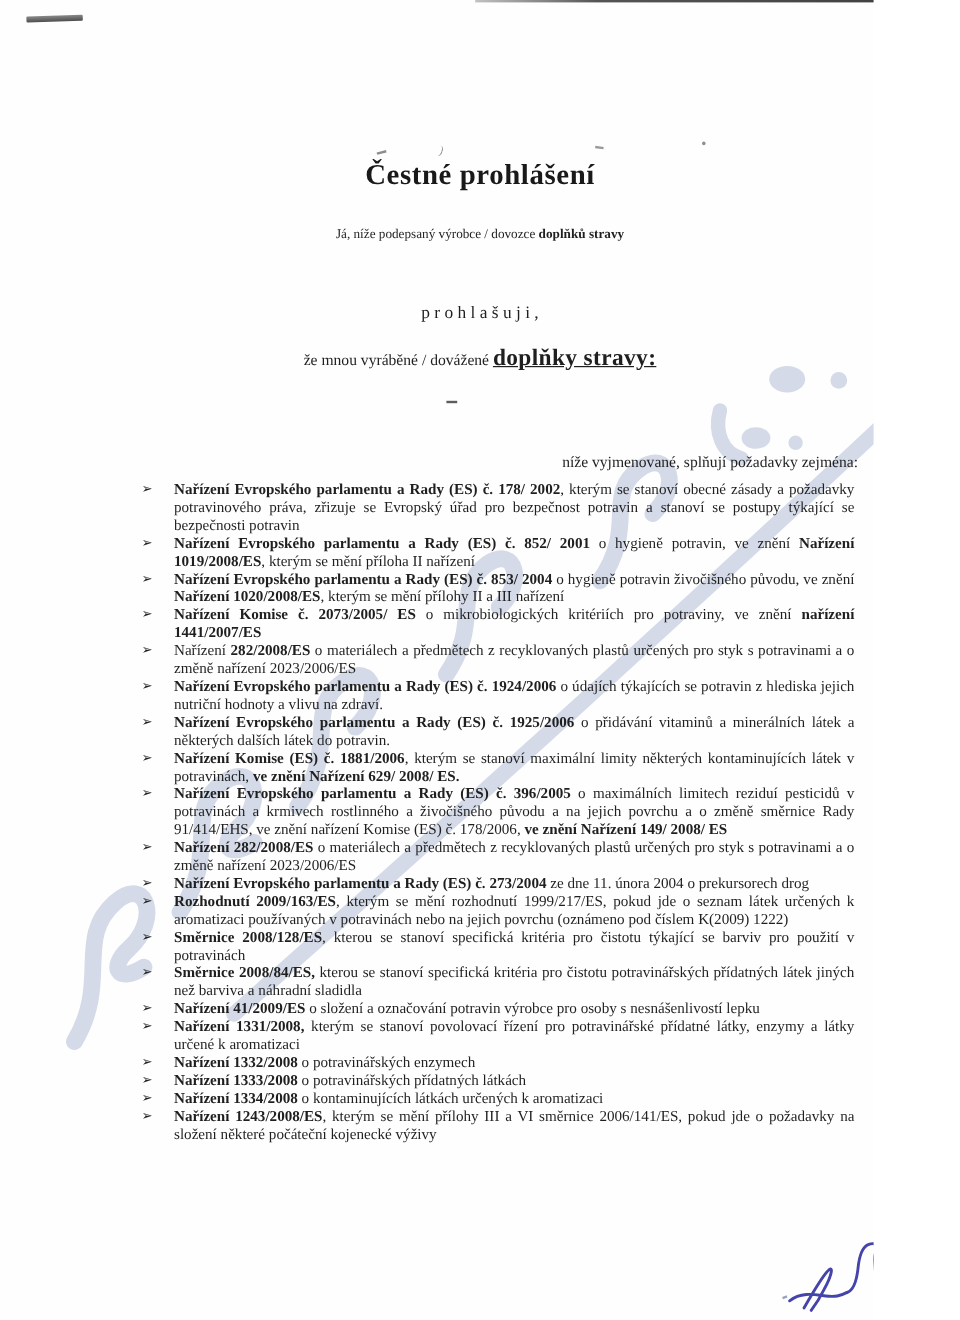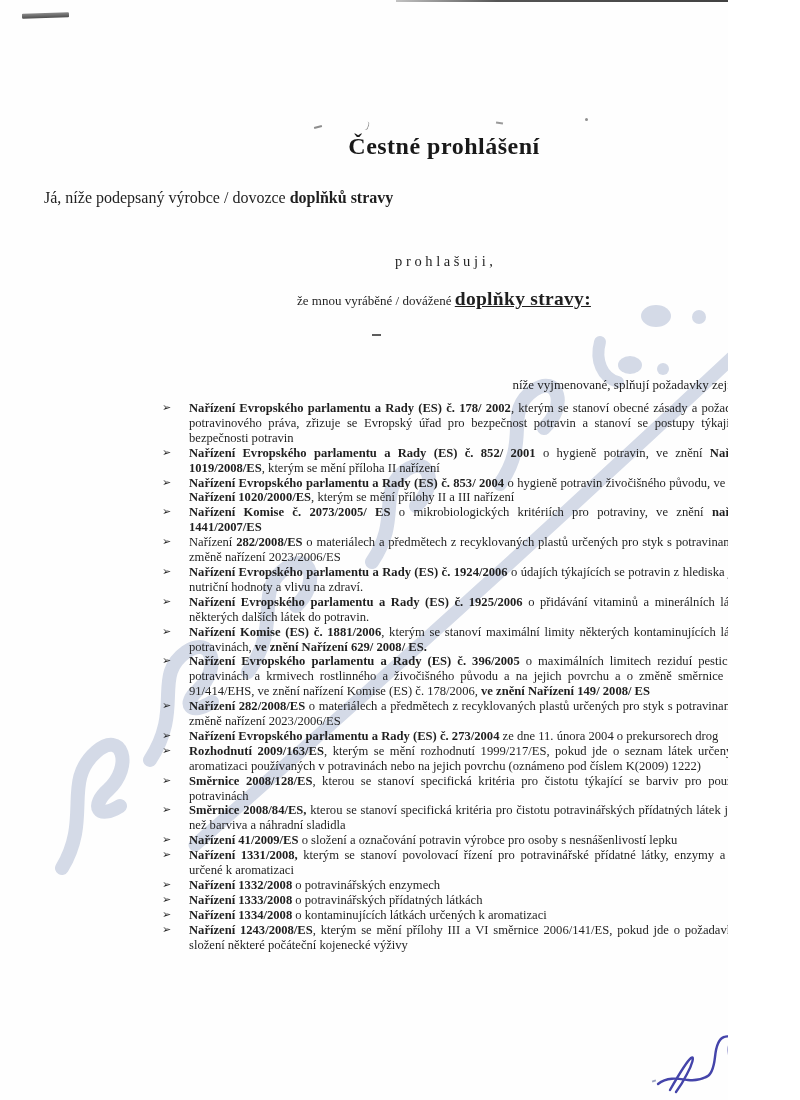--- a/index.html
+++ b/index.html
@@ -1,18 +1,18 @@
 <!DOCTYPE html>
 <html style="--sig-color: #4444aa; --wm-color: #d4dae7;"><head>
 <meta charset="utf-8">
 <style>
   * { margin:0; padding:0; box-sizing:border-box; }
   html,body { width:800px; height:1100px; background:#ffffff; }
   body { font-family:"Liberation Serif","DejaVu Serif",serif; }
-  .page { position:relative; width:728px; height:1100px; background:#fefefe; overflow:hidden; color:#1f1f1f;padding-left:44px; }
+  .page { position:relative; width:728px; height:1100px; background:#fefefe; overflow:hidden; color:#1f1f1f; }
 
   
   .top-edge { position:absolute; left:396px; top:0; width:404px; height:2px;
               background:linear-gradient(90deg,#c2c2c2,#555 25%,#3c3c3c); z-index:4; }
   .corner-blob { position:absolute; left:788px; top:0; width:12px; height:4px; background:#2e2e2e; z-index:4; }
   .scanner-mark { position:absolute; left:22px; top:13px; width:47px; height:5px;
                   background:linear-gradient(180deg,#8a8a8a,#4e4e4e); transform:rotate(-2deg); border-radius:1px; z-index:4; }
   .speck { position:absolute; background:#8d8d8d; z-index:4; }
   .sp1 { left:314px; top:126px; width:8px; height:2px; transform:rotate(-14deg); }
   .sp2 { left:363px; top:121px; width:6px; height:9px; background:none; border-right:1.6px solid #979797; border-radius:50%; transform:rotate(18deg); }
@@ -23,21 +23,21 @@
 
   
   .watermark { position:absolute; left:0; top:0; z-index:1; }
   .watermark path { fill:none; stroke:var(--wm-color,#d4dae7); stroke-linecap:round; stroke-linejoin:round; }
   .watermark .blob { fill:var(--wm-color,#d4dae7); stroke:none; }
 
   .content { position:relative; z-index:2; }
   .abs { position:absolute; left:0; width:800px; }
 
   .title { top:133px; text-align:center; font-size:24px; font-weight:bold; letter-spacing:0.5px; color:#191919; }
-  .intro { top:189px; text-align:left; font-size:16px; }
+  .intro { top:189px; text-align:center; font-size:11px; }
   .declare { top:253px; text-align:center; font-size:14.5px; font-weight:normal; }
   .subject { top:288px; text-align:center; font-size:13px; }
   .subject b { font-size:19.5px; text-decoration:underline; letter-spacing:0.3px;font-family:Liberation Serif, serif; }
   .list-intro { top:377px; left:95px; width:620px; font-size:13px; text-align:right; }
 
   .reg-list { position:absolute; top:401px; left:118px; width:594px; list-style:none; z-index:2;
               font-size:12.6px; line-height:14.9px; }
   .reg-list li { position:relative; padding-left:27px; text-align:justify; }
   .reg-list .marker { position:absolute; left:0; top:0; font-family:"DejaVu Sans",sans-serif; font-size:11px; }
 
@@ -80,21 +80,21 @@
 
     <p class="abs declare">p r o h l a š u j i ,</p>
 
     <p class="abs subject"><span>že mnou vyráběné / dovážené </span><b>doplňky stravy:</b></p>
 
     <p class="abs list-intro">níže vyjmenované, splňují požadavky zejména:</p>
 
     <ul class="reg-list">
         <li><span class="marker">➢</span><b>Nařízení Evropského parlamentu a Rady (ES) č. 178/ 2002</b><span>, kterým se stanoví obecné zásady a požadavky potravinového práva, zřizuje se Evropský úřad pro bezpečnost potravin a stanoví se postupy týkající se bezpečnosti potravin</span></li>
         <li><span class="marker">➢</span><b>Nařízení Evropského parlamentu a Rady (ES) č. 852/ 2001</b><span> o hygieně potravin, ve znění </span><b>Nařízení 1019/2008/ES</b><span>, kterým se mění příloha II nařízení</span></li>
-        <li><span class="marker">➢</span><b>Nařízení Evropského parlamentu a Rady (ES) č. 853/ 2004</b><span> o hygieně potravin živočišného původu, ve znění </span><b>Nařízení 1020/2000/ES</b><span>, kterým se mění přílohy II a III nařízení</span></li>
+        <li><span class="marker">➢</span><b>Nařízení Evropského parlamentu a Rady (ES) č. 853/ 2004</b><span> o hygieně potravin živočišného původu, ve znění </span><b>Nařízení 1020/2008/ES</b><span>, kterým se mění přílohy II a III nařízení</span></li>
         <li><span class="marker">➢</span><b>Nařízení Komise č. 2073/2005/ ES</b><span> o mikrobiologických kritériích pro potraviny, ve znění </span><b>nařízení 1441/2007/ES</b></li>
         <li><span class="marker">➢</span><span>Nařízení </span><b>282/2008/ES</b><span> o materiálech a předmětech z recyklovaných plastů určených pro styk s potravinami a o změně nařízení 2023/2006/ES</span></li>
         <li><span class="marker">➢</span><b>Nařízení Evropského parlamentu a Rady (ES) č. 1924/2006</b><span> o údajích týkajících se potravin z hlediska jejich nutriční hodnoty a vlivu na zdraví.</span></li>
         <li><span class="marker">➢</span><b>Nařízení Evropského parlamentu a Rady (ES) č. 1925/2006</b><span> o přidávání vitaminů a minerálních látek a některých dalších látek do potravin.</span></li>
         <li><span class="marker">➢</span><b>Nařízení Komise (ES) č. 1881/2006</b><span>, kterým se stanoví maximální limity některých kontaminujících látek v potravinách, </span><b>ve znění Nařízení 629/ 2008/ ES.</b></li>
         <li><span class="marker">➢</span><b>Nařízení Evropského parlamentu a Rady (ES) č. 396/2005</b><span> o maximálních limitech reziduí pesticidů v potravinách a krmivech rostlinného a živočišného původu a na jejich povrchu a o změně směrnice Rady 91/414/EHS, ve znění nařízení Komise (ES) č. 178/2006, </span><b>ve znění Nařízení 149/ 2008/ ES</b></li>
         <li><span class="marker">➢</span><b>Nařízení 282/2008/ES</b><span> o materiálech a předmětech z recyklovaných plastů určených pro styk s potravinami a o změně nařízení 2023/2006/ES</span></li>
         <li><span class="marker">➢</span><b>Nařízení Evropského parlamentu a Rady (ES) č. 273/2004</b><span> ze dne 11. února 2004 o prekursorech drog</span></li>
         <li><span class="marker">➢</span><b>Rozhodnutí 2009/163/ES</b><span>, kterým se mění rozhodnutí 1999/217/ES, pokud jde o seznam látek určených k aromatizaci používaných v potravinách nebo na jejich povrchu (oznámeno pod číslem K(2009) 1222)</span></li>
         <li><span class="marker">➢</span><b>Směrnice 2008/128/ES</b><span>, kterou se stanoví specifická kritéria pro čistotu týkající se barviv pro použití v potravinách</span></li>

